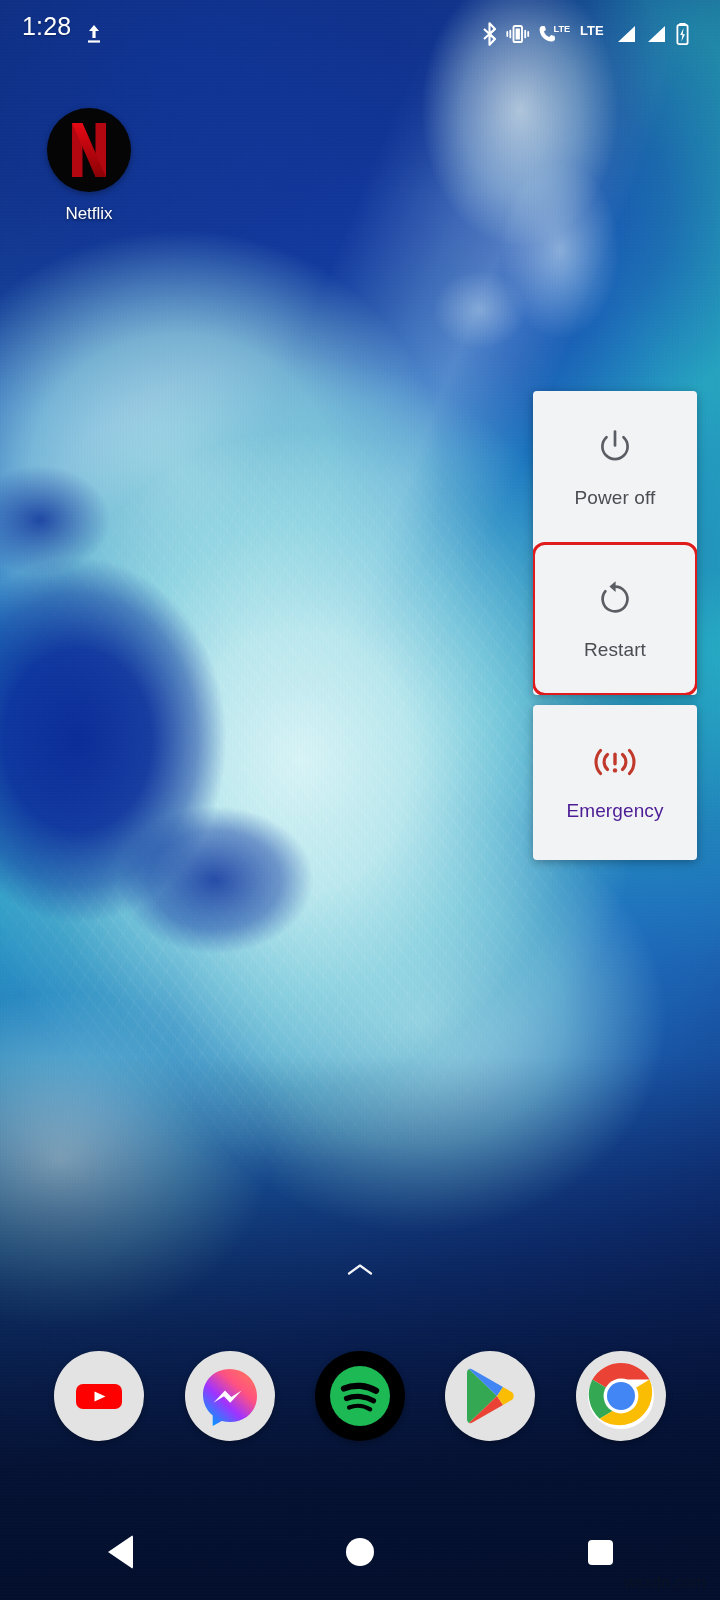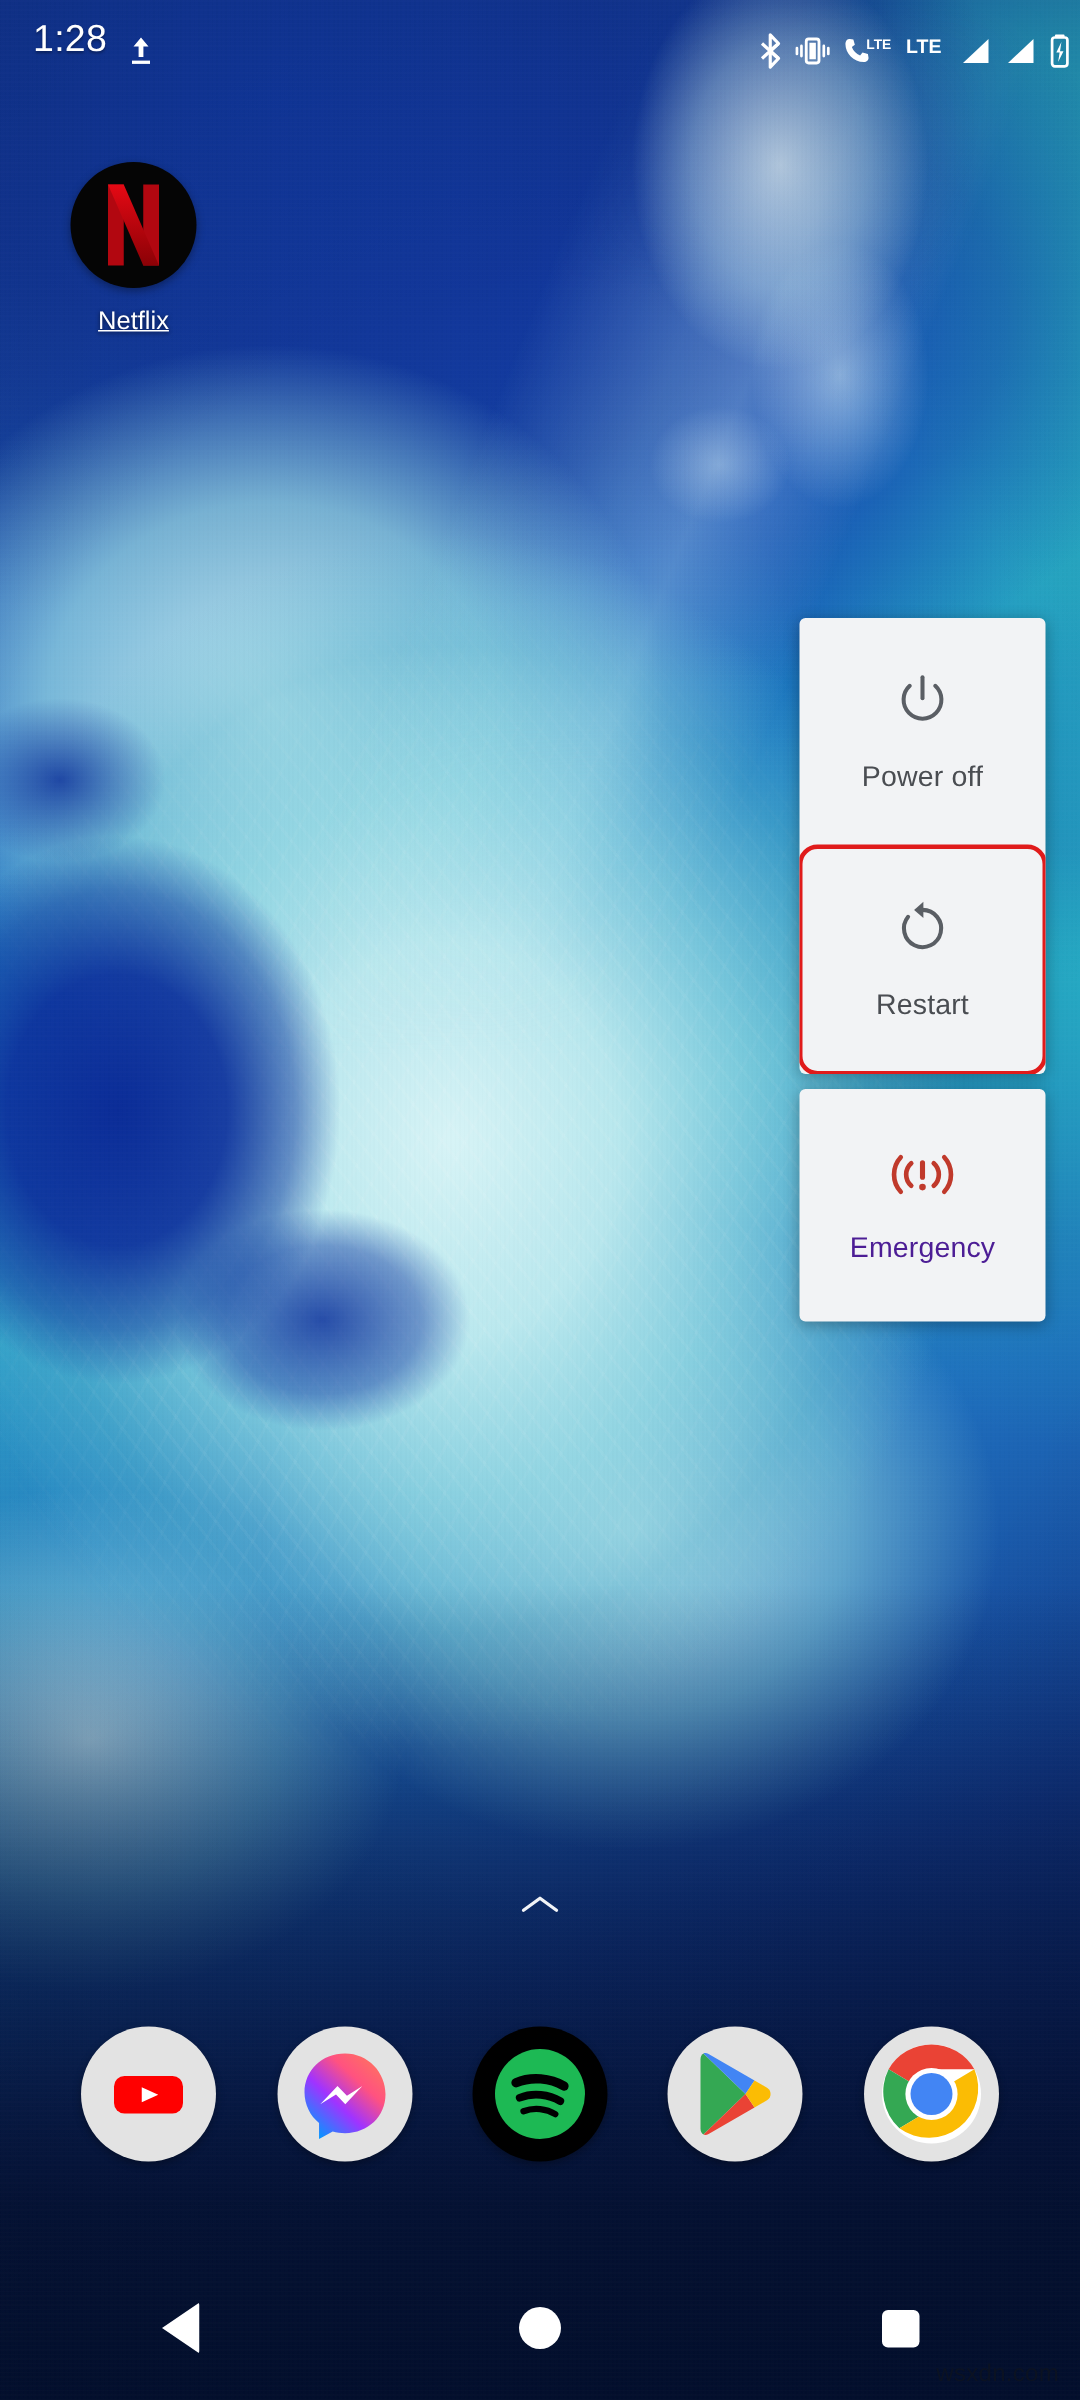--- a/index.html
+++ b/index.html
@@ -89,51 +89,50 @@
     opacity:.16;
     background-image:
       repeating-linear-gradient(0deg, rgba(255,255,255,.05) 0 1px, rgba(0,0,0,0) 1px 3px),
       repeating-linear-gradient(90deg, rgba(0,0,0,.05) 0 1px, rgba(0,0,0,0) 1px 3px);
   }
 
   
   #status-bar {
     position:absolute; top:0; left:0; right:0; height:52px;
     display:flex; align-items:center; justify-content:space-between;
-    padding:0 6px 0 22px; color:#fff; z-index:30;
+    padding:0 30px 0 22px; color:#fff; z-index:30;
   }
   .sb-left { display:flex; align-items:center; gap:14px; }
   .sb-clock { font-size:25px; letter-spacing:.2px; line-height:1;
     text-shadow:0 1px 2px rgba(0,0,0,.35); }
   .sb-right { display:flex; align-items:center; gap:7px; }
   .sb-ico { display:block;margin-top:20px; }
 
   
   #app-netflix {
     position:absolute; left:47px; top:108px; width:84px;
     display:flex; flex-direction:column; align-items:center; z-index:20;
   }
   .nfx-circle {
     width:84px; height:84px; border-radius:50%;
     background:#050505; display:flex; align-items:center; justify-content:center;
     box-shadow:0 2px 6px rgba(0,0,0,.35);
   }
   .app-label {
     margin-top:13px; font-size:17px; color:#fff; line-height:1;
-    text-shadow:0 1px 3px rgba(0,0,0,.6); white-space:nowrap;text-decoration:underline;
+    text-shadow:0 1px 3px rgba(0,0,0,.6); white-space:nowrap;
   }
 
   
   #power-menu {
     position:absolute; left:533px; top:391px; width:164px; z-index:40;
   }
   .pm-panel {
     background:#f2f3f5; border-radius:4px; overflow:hidden;
     box-shadow:0 2px 10px rgba(0,0,0,.30);
-    margin-top:21px;
   }
   .pm-item {
     height:152px; display:flex; flex-direction:column;
     align-items:center; justify-content:center; gap:18px;
     position:relative;
   }
   .pm-label { font-size:19px; color:#4a4d52; line-height:1; letter-spacing:.1px; }
   .pm-item.highlighted {
     outline:3px solid #e01b1b; outline-offset:-2px;border-radius:12px;
   }

